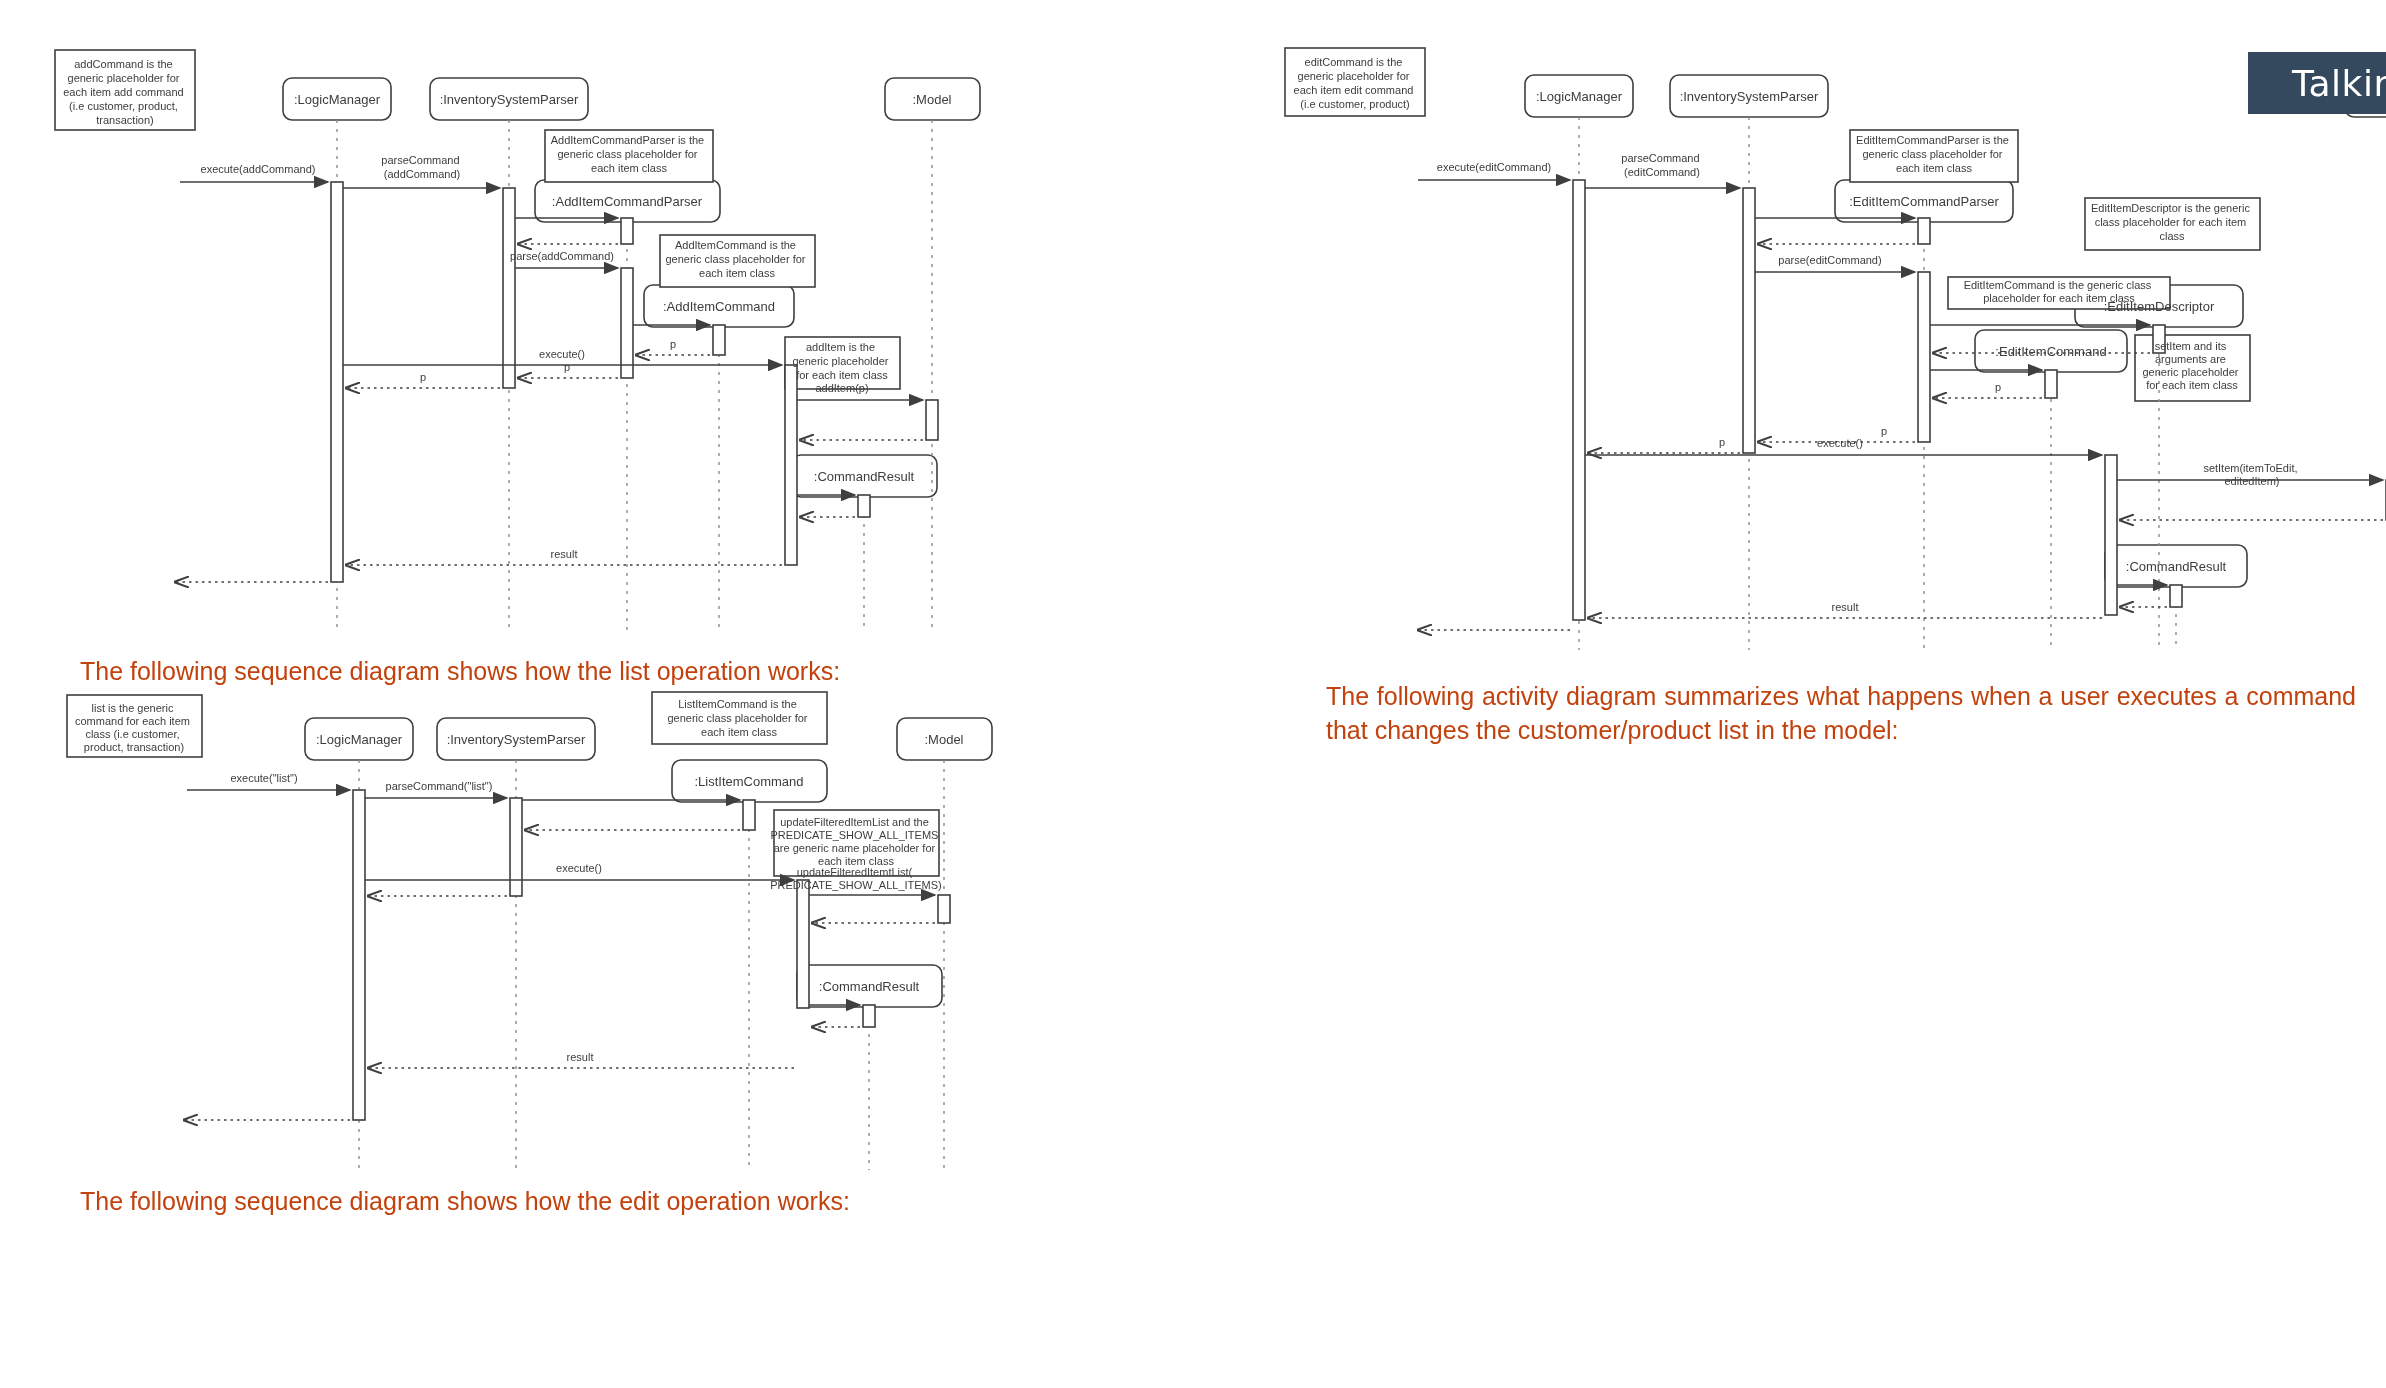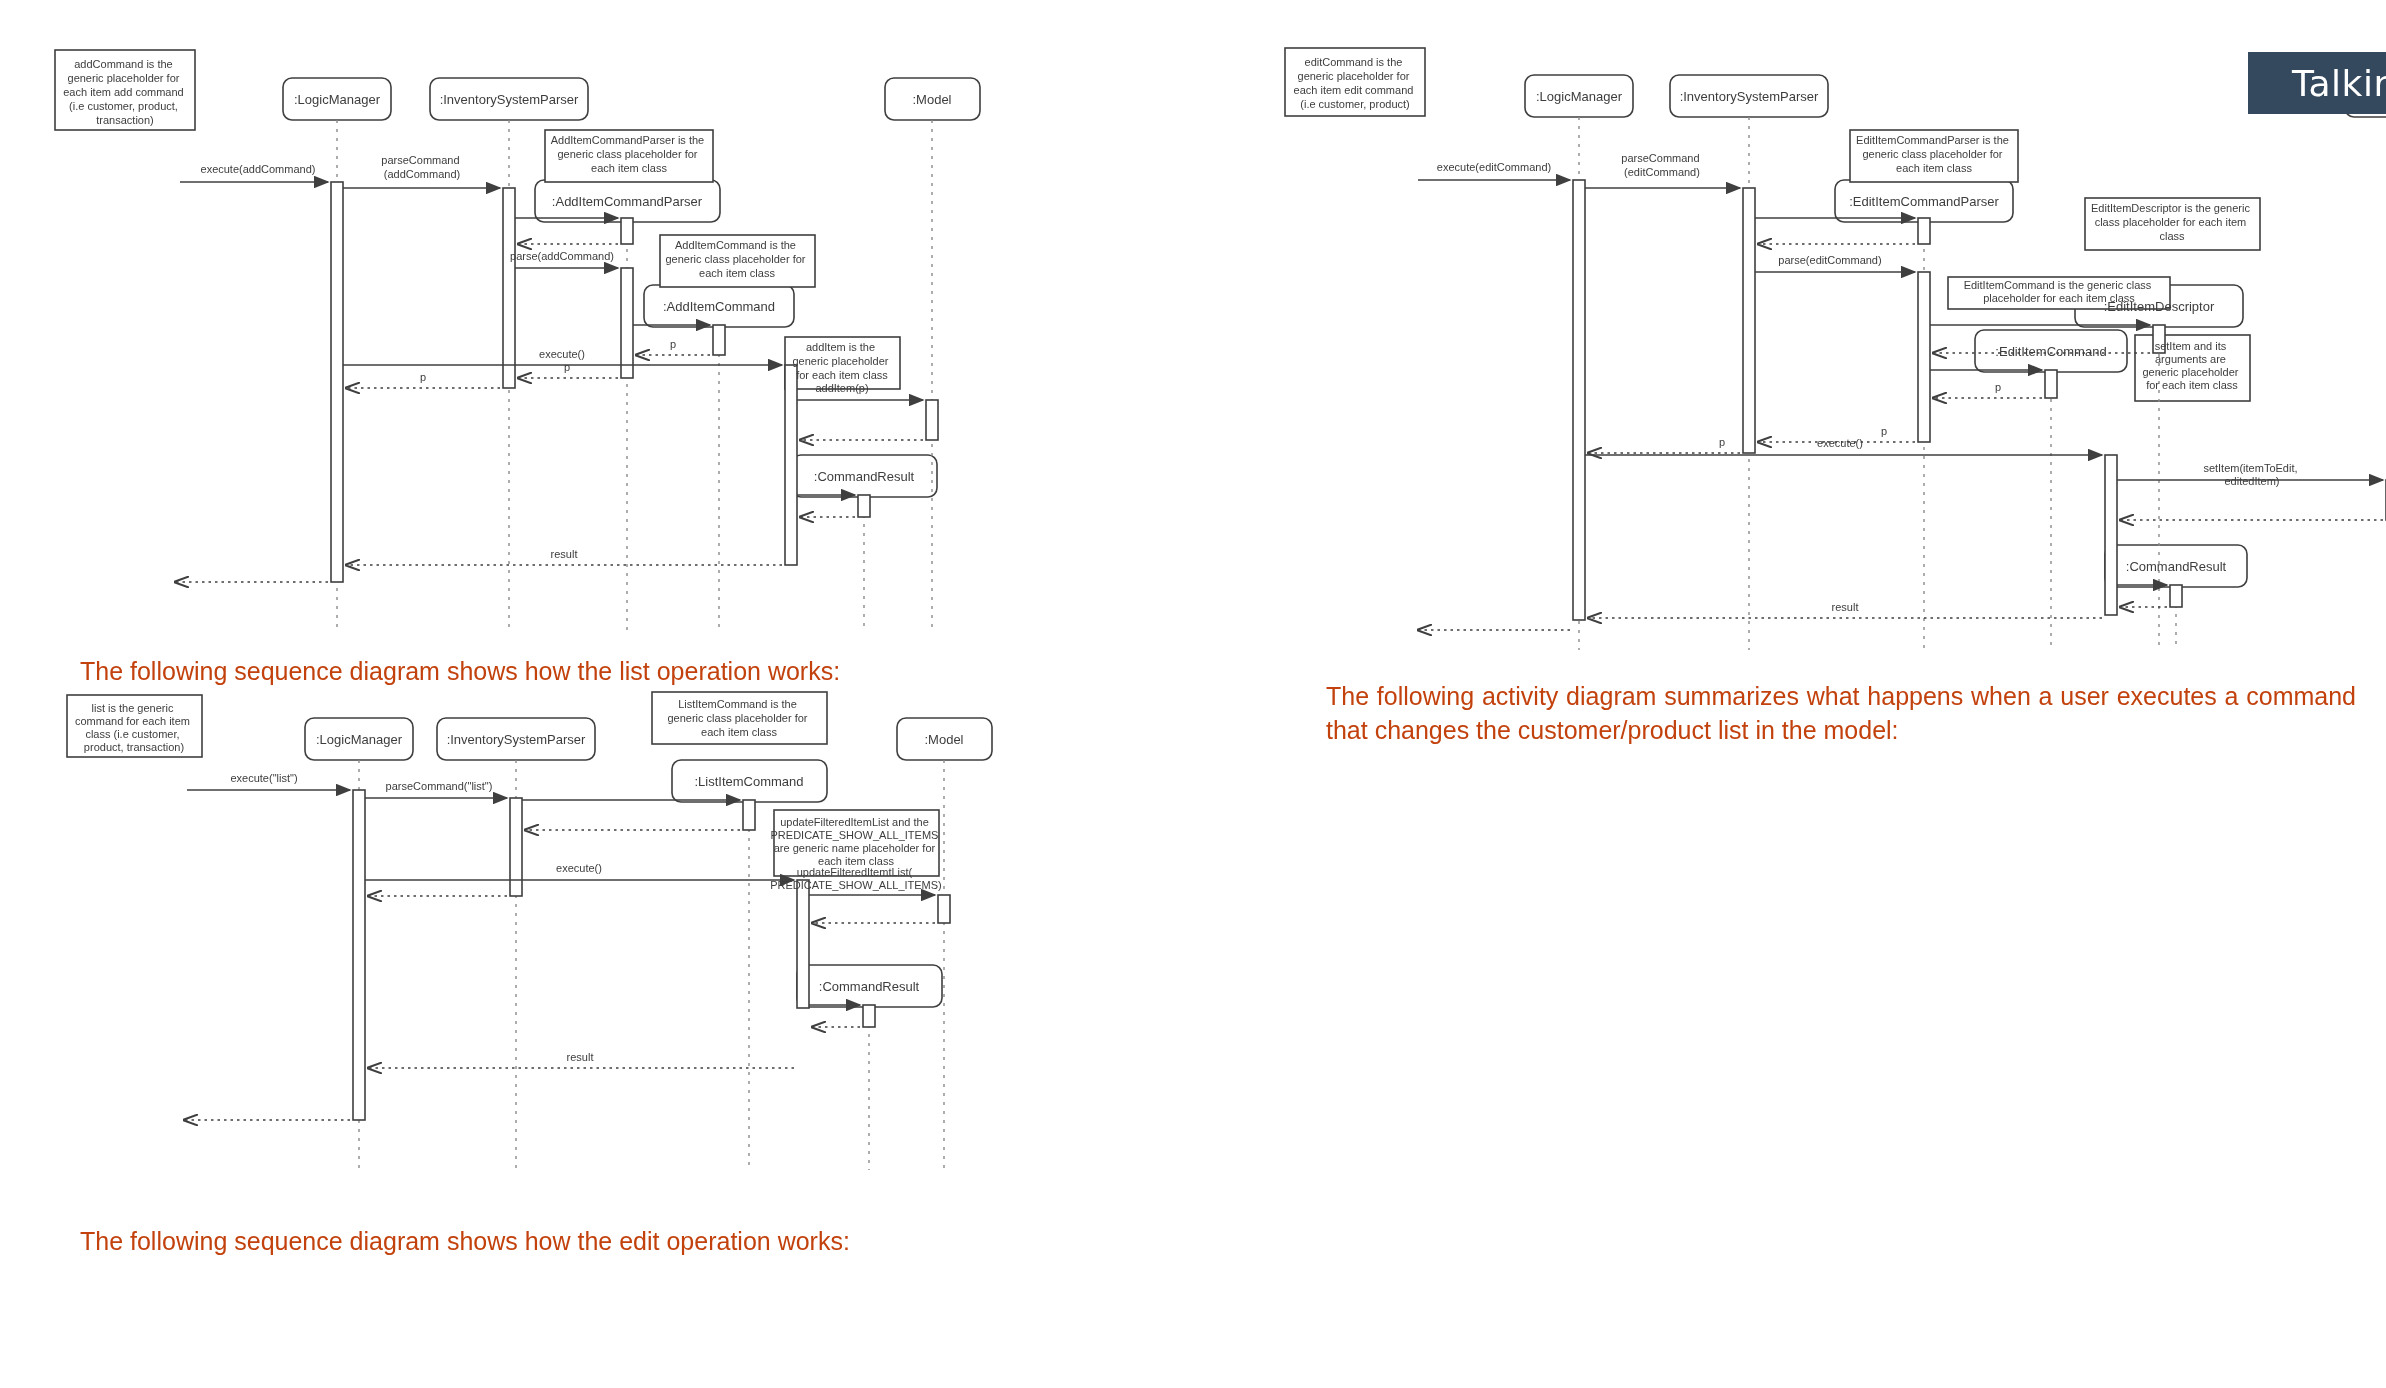--- a/index.html
+++ b/index.html
@@ -241,21 +241,21 @@
         <text x="527" y="172">execute()</text>
         <text>
           <tspan x="804" y="176">updateFilteredItemtList(</tspan>
           <tspan x="804" y="189">PREDICATE_SHOW_ALL_ITEMS)</tspan>
         </text>
         <text x="528" y="361">result</text>
       </g>
     </svg>
   </div>
 
-  <div class="prose" style="left:80px; top:1185px; width:1060px;margin-top:40px;">The following sequence diagram shows how the edit operation works:</div>
+  <div class="prose" style="left:80px; top:1185px; width:1060px;">The following sequence diagram shows how the edit operation works:</div>
 
   <div class="diagram" style="left:1270px; top:40px; width:1120px; height:610px;">
     <svg width="1120" height="610" viewBox="0 0 1120 610">
       <g fill="none" stroke="#3f3f3f" stroke-width="1.6">
         <rect x="255" y="35" width="108" height="42" rx="9"></rect>
         <rect x="400" y="35" width="158" height="42" rx="9"></rect>
         <rect x="565" y="140" width="178" height="42" rx="9"></rect>
         <rect x="805" y="245" width="168" height="42" rx="9"></rect>
         <rect x="705" y="290" width="152" height="42" rx="9"></rect>
         <rect x="835" y="505" width="142" height="42" rx="9"></rect>

